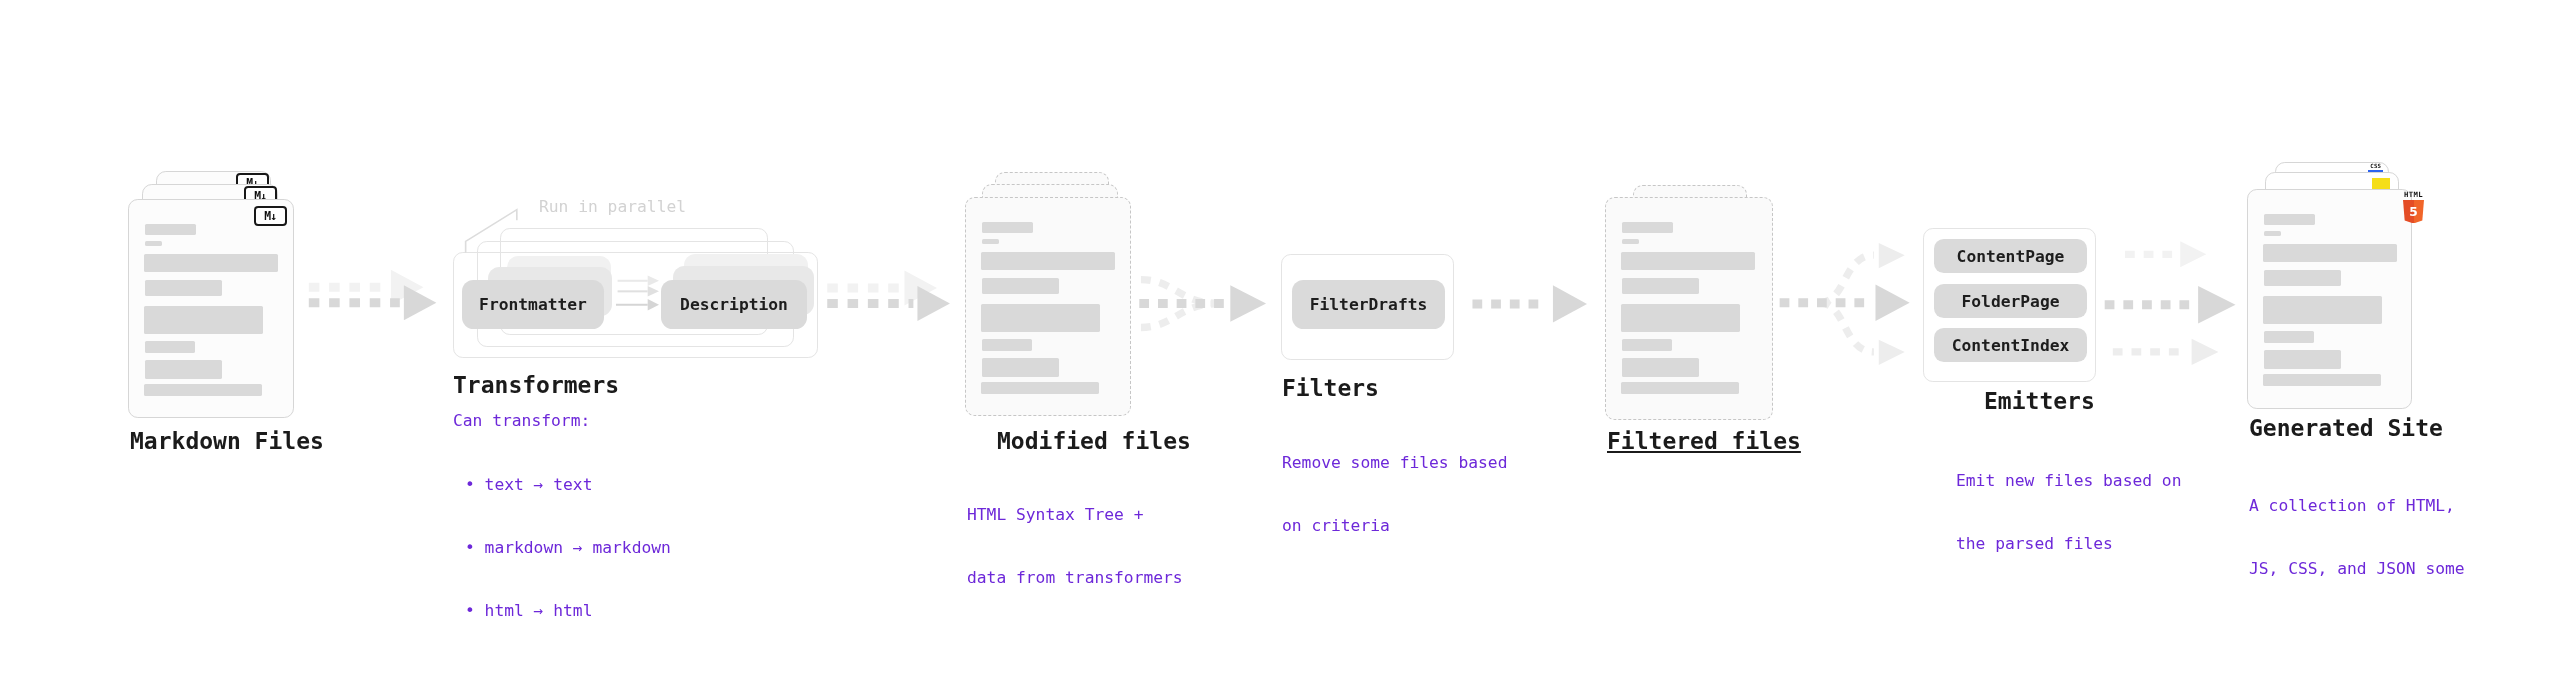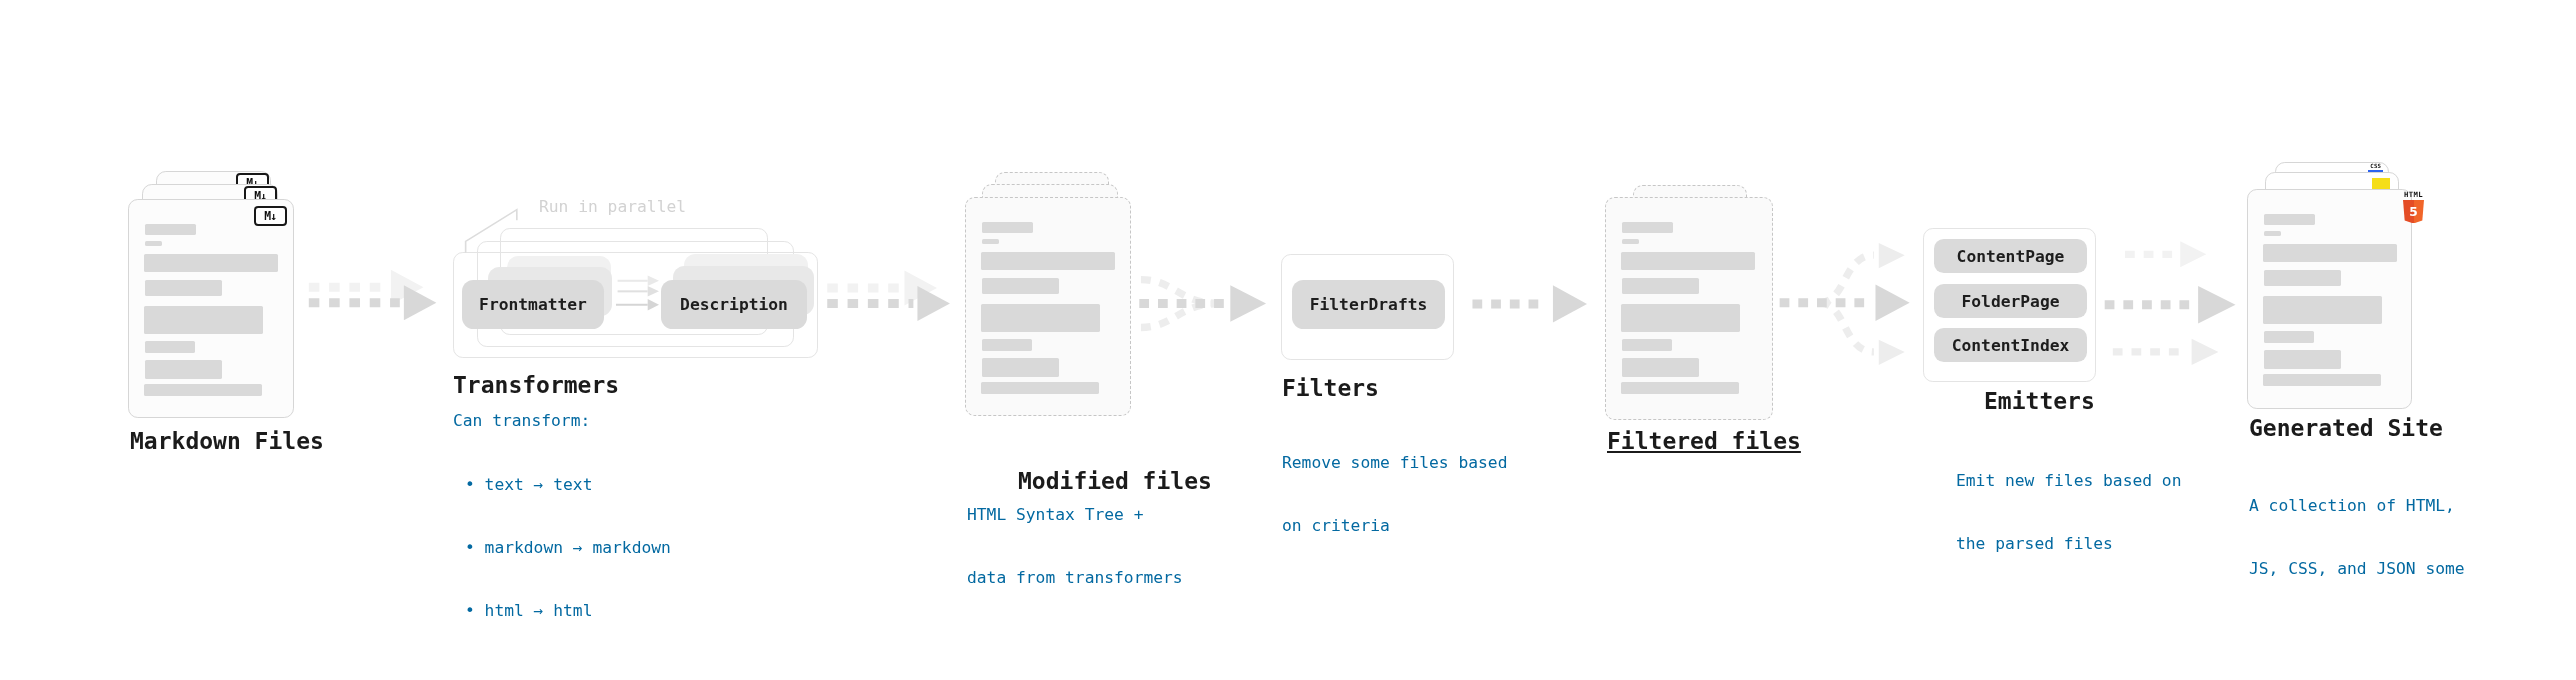--- a/index.html
+++ b/index.html
@@ -15,21 +15,21 @@
   .outline-card{position:absolute;border:1.6px solid #e4e4e4;border-radius:9.8px;background:transparent;box-sizing:border-box;}
   
   .pill{position:absolute;border-radius:11.4px;box-sizing:border-box;display:flex;align-items:center;justify-content:center;
         font-size:16.3px;color:#1d1d1d;white-space:pre;}
   .pill.front{background:var(--pill-front,#dadada);font-weight:bold;}
   .pill.mid{background:var(--pill-mid,#e8e8e8);}
   .pill.back{background:var(--pill-back,#f1f1f1);}
   .pill.small{border-radius:9.8px;}
   
   .stage-title{position:absolute;font-size:23px;font-weight:700;line-height:28px;color:#1b1b1b;white-space:pre;}
-  .stage-desc{position:absolute;font-size:16.3px;font-weight:400;line-height:21px;color:#0369a1;white-space:pre;}
+  .stage-desc{position:absolute;font-size:16.3px;font-weight:400;line-height:21px;color:#6d28d9;white-space:pre;}
   .annotation{position:absolute;font-size:16.3px;line-height:20.3px;color:var(--annotation-gray,#d2d2d2);white-space:pre;}
   
   .md-badge{position:absolute;width:32.5px;height:19.5px;background:#ffffff;border:2px solid #181818;border-radius:4.1px;
             box-sizing:border-box;display:flex;align-items:center;justify-content:center;
             font-size:11.4px;font-weight:700;letter-spacing:-0.8px;color:#111;}
   .css-badge{position:absolute;width:19.5px;text-align:center;}
   .css-badge .css-word{font-size:5.7px;font-weight:800;letter-spacing:0.2px;color:#111;line-height:6.5px;}
   .css-badge .bar-line{width:14.6px;height:3.3px;margin:0.8px auto 0;background:var(--css-blue,#2c63f0);}
   .js-badge{position:absolute;width:18px;height:11.4px;background:var(--js-yellow,#f5de19);}
   .html5-logo{position:absolute;width:29px;text-align:center;}
@@ -97,21 +97,21 @@
           <div class="bar" style="left: 16.3px; top: 23.6px; width: 51px; height: 11.4px;"></div>
           <div class="bar" style="left: 16.3px; top: 41px; width: 17px; height: 4.9px;"></div>
           <div class="bar" style="left: 14.6px; top: 54px; width: 134px; height: 18px;"></div>
           <div class="bar" style="left: 16.3px; top: 80px; width: 77px; height: 16.3px;"></div>
           <div class="bar" style="left: 14.6px; top: 106px; width: 119px; height: 28.4px;"></div>
           <div class="bar" style="left: 16.3px; top: 141px; width: 50px; height: 12.2px;"></div>
           <div class="bar" style="left: 16.3px; top: 160px; width: 77px; height: 18.7px;"></div>
           <div class="bar" style="left: 14.6px; top: 184px; width: 118px; height: 12.2px;"></div>
         </div>
     </div>
-    <div class="stage-title" style="left:1018px;top:427px;margin-top:40px;">Modified files</div>
+    <div class="stage-title" style="left:997px;top:427px;">Modified files</div>
     <div class="stage-desc" style="left:967px;top:462px;">
       <div>HTML Syntax Tree +</div>
       <div>data from transformers</div>
     </div>
   </div>
 
   <div>
     <div class="outline-card" style="left:1281px;top:254px;width:173px;height:106px;background:#ffffff;"></div>
     <div class="pill front" style="left:1292px;top:280px;width:153px;height:49px;">FilterDrafts</div>
     <div class="stage-title" style="left:1282px;top:374px;">Filters</div>

